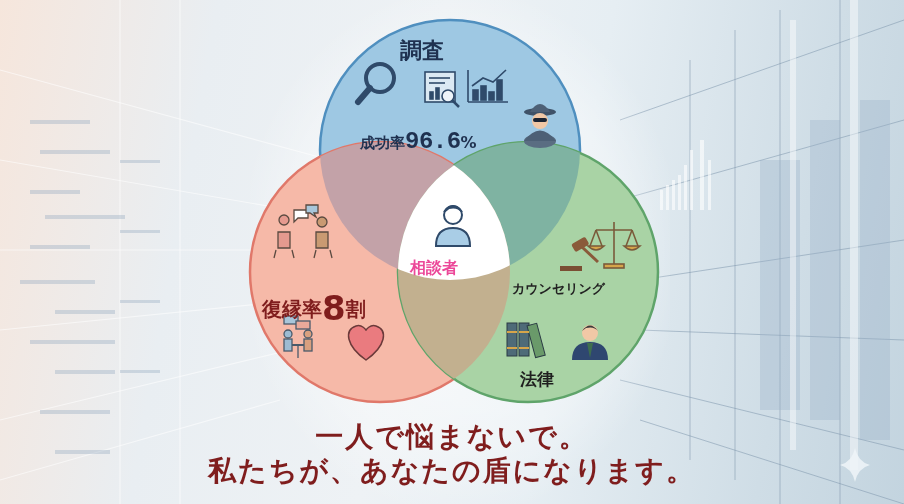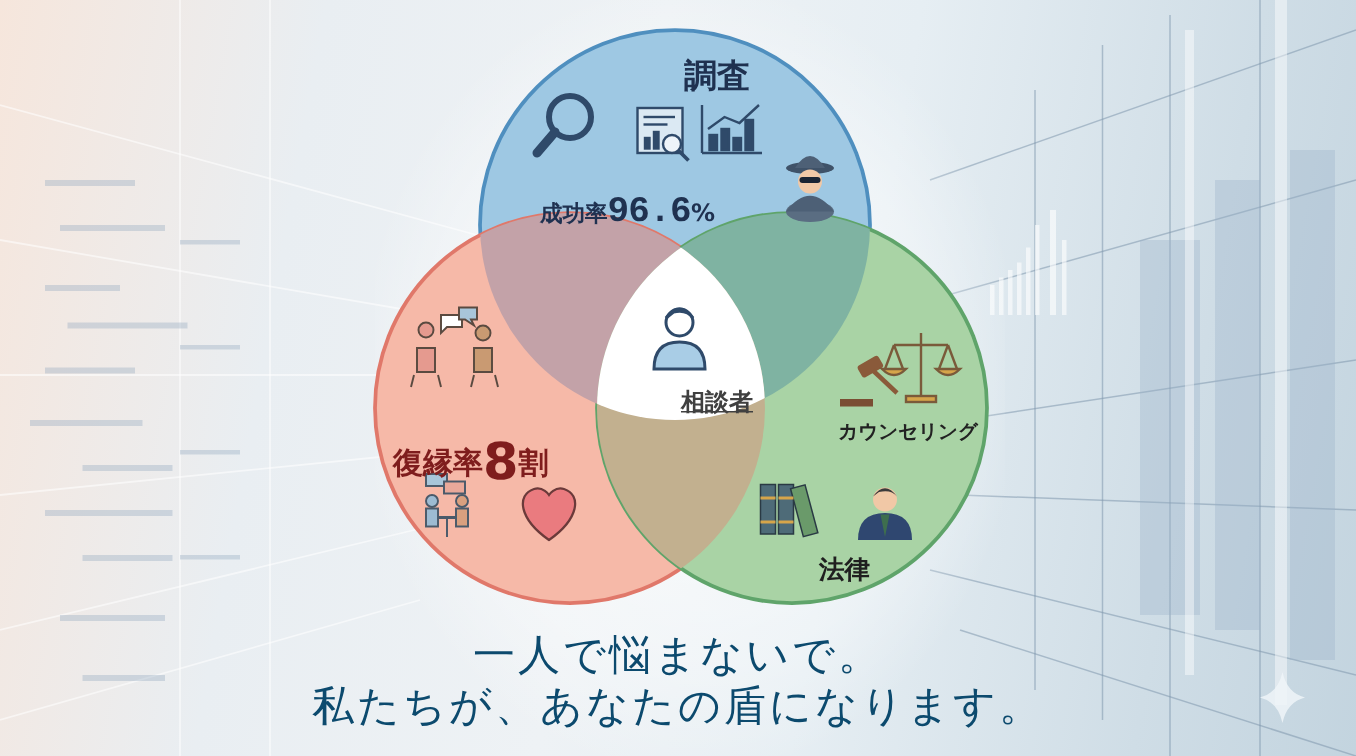--- a/index.html
+++ b/index.html
@@ -6,32 +6,32 @@
     body {
       width:904px; height:504px; overflow:hidden; position:relative;
       font-family: "DejaVu Sans", "Liberation Sans", sans-serif;
       background: linear-gradient(100deg, #f6e6dc 0%, #e9eef2 22%, #eef2f5 45%, #e6eef3 62%, #cfdde6 85%, #c3d4df 100%);
     }
     .bg-layer { position:absolute; inset:0; pointer-events:none; }
     .bg-layer svg { width:100%; height:100%; display:block; }
     .glow { position:absolute; left:250px; top:0; width:420px; height:504px;
       background: radial-gradient(ellipse at center, rgba(255,255,255,0.85) 0%, rgba(255,255,255,0.35) 55%, rgba(255,255,255,0) 75%); }
     .venn { position:absolute; left:0; top:0; width:904px; height:504px; }
-    .label { position:absolute; white-space:nowrap; text-align:right; color:#1f2d44; font-weight:bold; }
+    .label { position:absolute; white-space:nowrap; text-align:left; color:#1f2d44; font-weight:bold; }
     .title-chousa { left:400px; top:36px; width:100px; font-size:22px; color:#1f3150; }
     .rate-chousa { left:360px; top:128px; font-size:15px; color:#1f3150; }
     .rate-chousa .big { font-size:24px; letter-spacing:-0.5px;font-family:Liberation Mono, monospace; }
     .rate-chousa .pct { font-size:16px; }
     .rate-fukuen { left:262px; top:288px; font-size:20px; color:#7f1d1d; }
     .rate-fukuen .big { font-size:34px; font-weight:900; vertical-align:-4px; }
     .counseling { left:296px; top:366px; font-size:15px; color:#202020; }
-    .center-label { left:410px; top:258px; width:92px; font-size:16px; color:#404040;text-decoration:underline; }
+    .center-label { left:410px; top:258px; width:92px; font-size:16px; color:#ec4899; }
     .bengoshi { left:512px; top:280px; width:140px; font-size:13px; line-height:18px; color:#222; }
     .houritsu { left:520px; top:368px; width:60px; font-size:17px; color:#1f1f1f;font-family:Liberation Mono, monospace; }
-    .tagline { position:absolute; left:0; width:904px; text-align:center; color:#0c4a6e; font-weight:normal; }
+    .tagline { position:absolute; left:0; width:904px; text-align:center; color:#7f1d1d; font-weight:bold; }
     .tag1 { top:418px; font-size:28px; letter-spacing:2px; }
     .tag2 { top:452px; font-size:28px; letter-spacing:2px; }
   </style>
 </head>
 <body>
 
 <div class="bg-layer">
   <svg viewBox="0 0 904 504" preserveAspectRatio="none">
     <g stroke="#ffffff" stroke-opacity="0.55" stroke-width="1.2" fill="none">
       <line x1="0" y1="70" x2="330" y2="160"></line>

